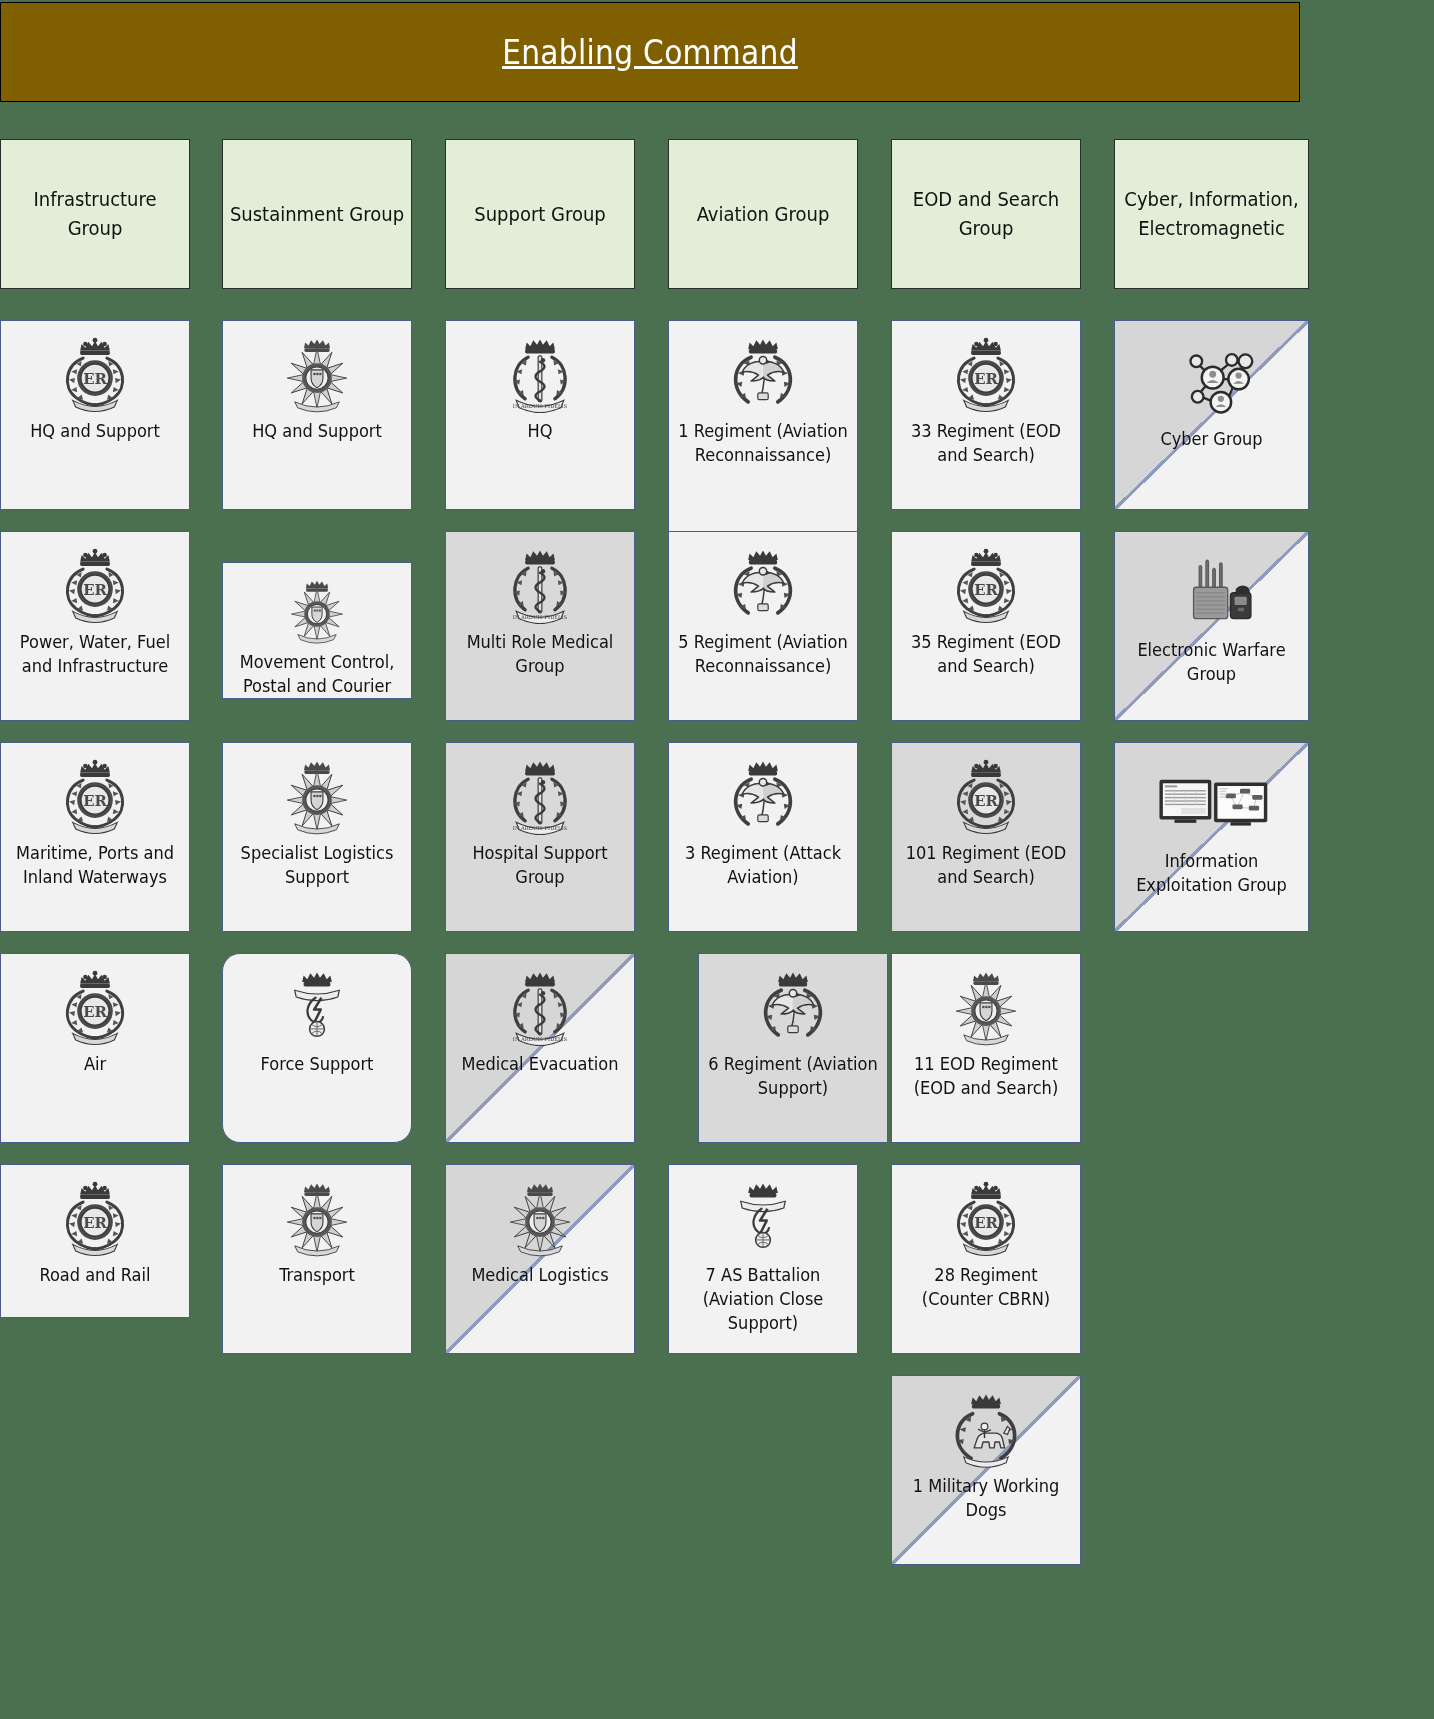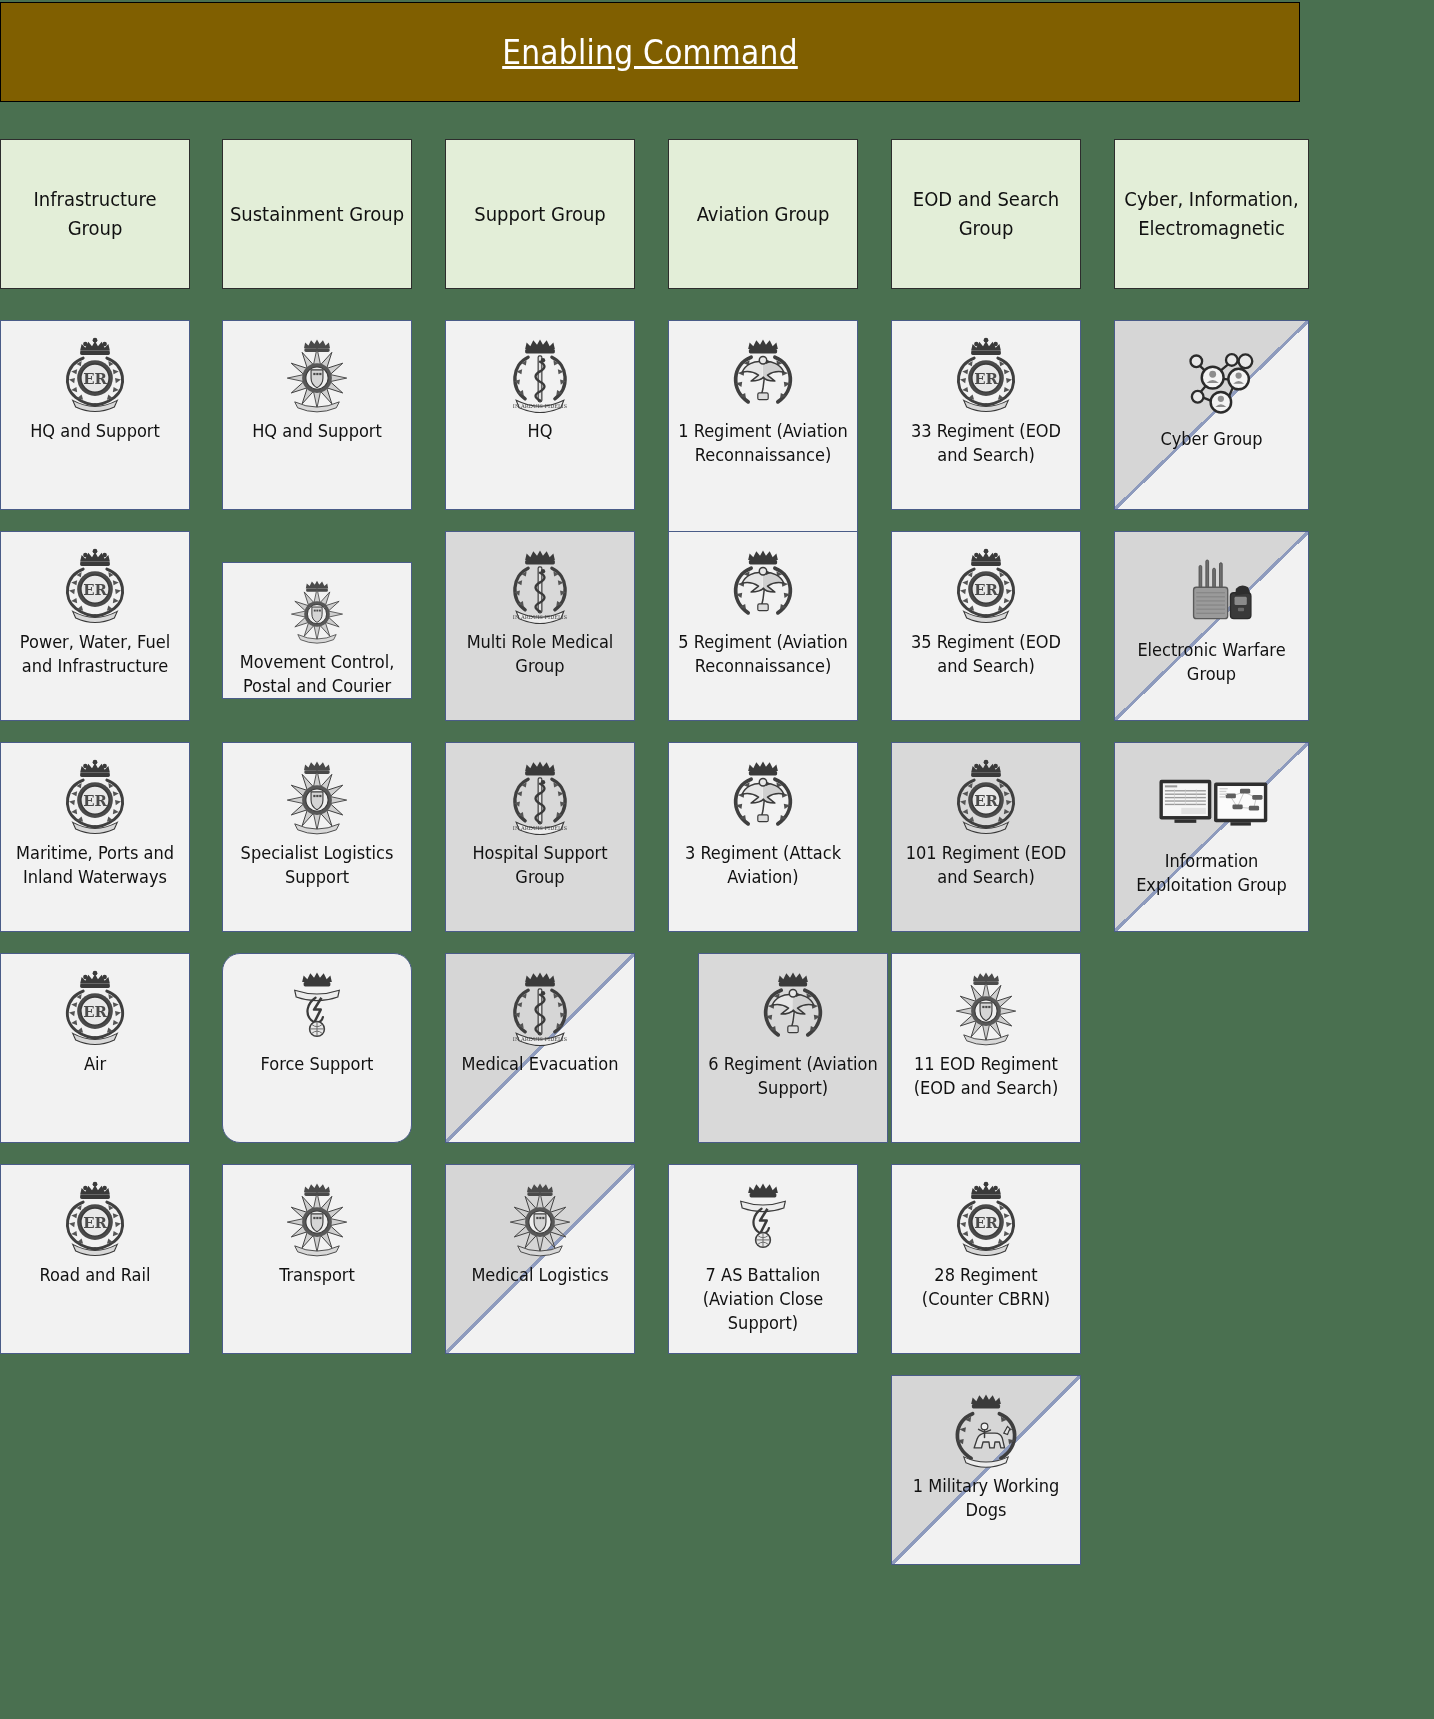--- a/index.html
+++ b/index.html
@@ -102,21 +102,21 @@
         </div>
       </div>
       <div class="cell" style="top: 814px; height: 190px;">
         <div class="cell-inner">
           <svg viewBox="0 0 120 105" class="badge">
             <use href="#ico-royal-engineers-crest-icon"></use>
           </svg>
           <div class="cell-label">Air</div>
         </div>
       </div>
-      <div class="cell" style="top: 1025px; height: 190px;">
+      <div class="cell" style="top: 1025px; height: 154px;">
         <div class="cell-inner">
           <svg viewBox="0 0 120 105" class="badge">
             <use href="#ico-royal-engineers-crest-icon"></use>
           </svg>
           <div class="cell-label">Road and Rail</div>
         </div>
       </div>
     </div>
     <div class="col c1">
       <div class="head">

